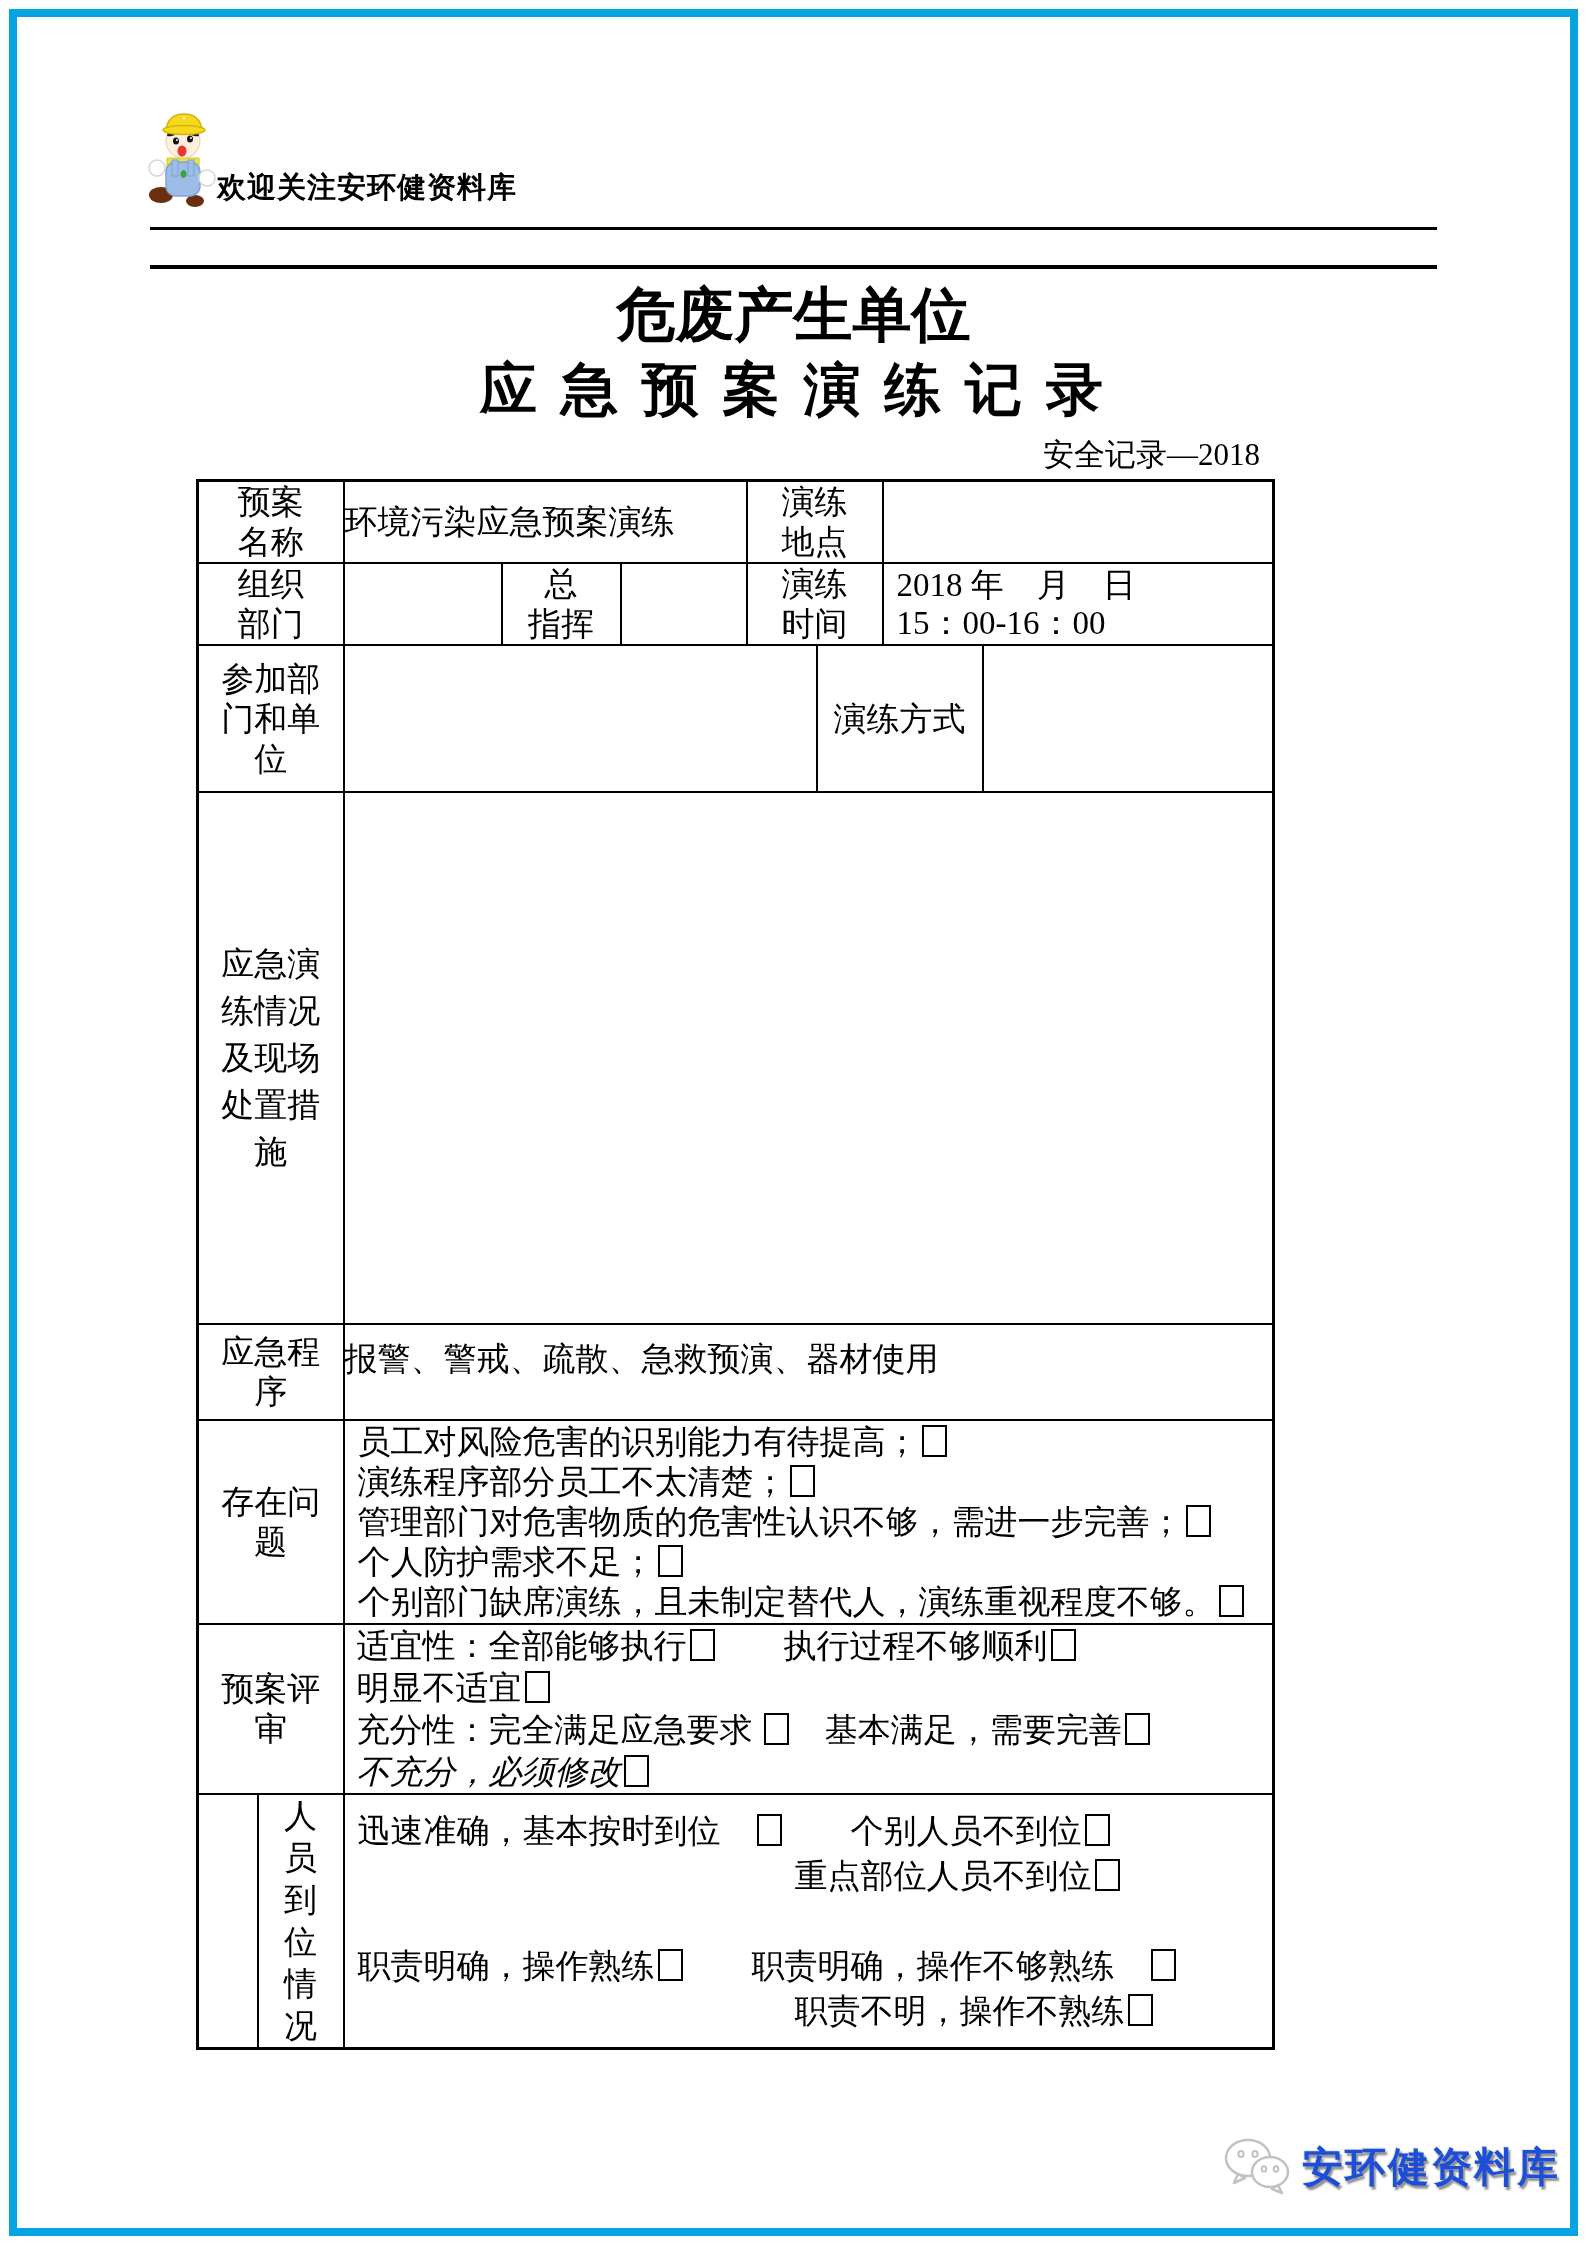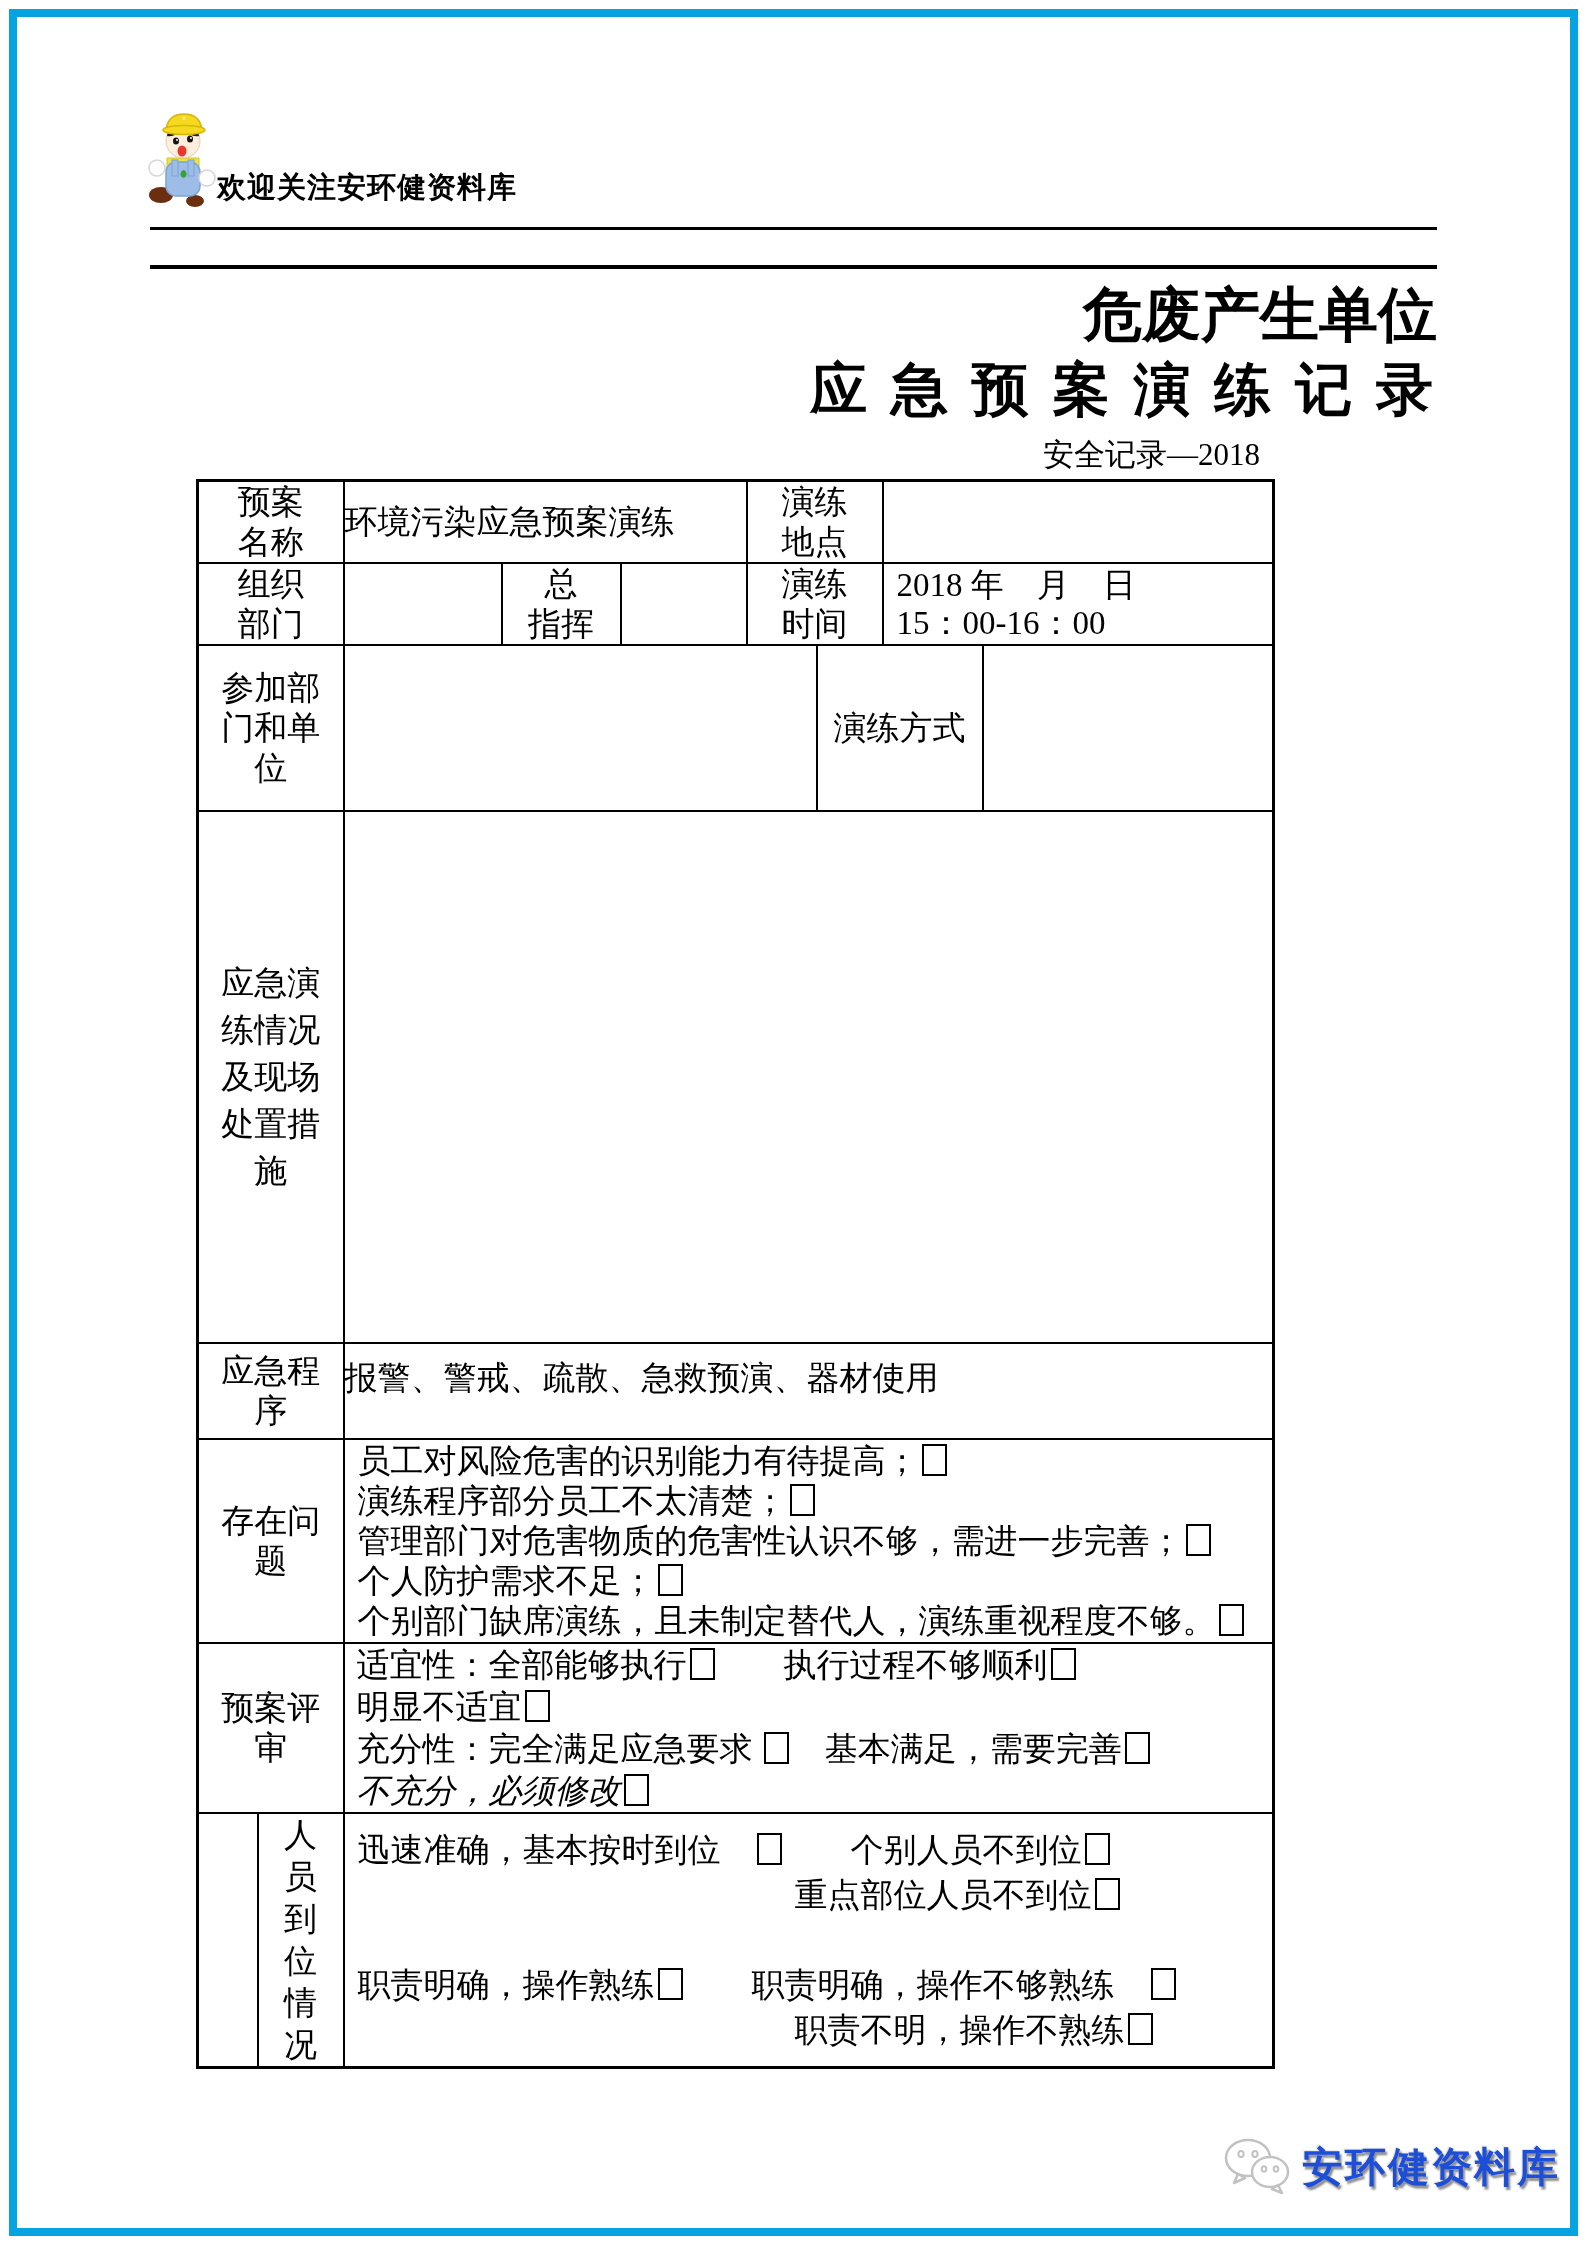--- a/index.html
+++ b/index.html
@@ -13,21 +13,21 @@
   }
   .mascot { position:absolute; left:148px; top:110px; width:68px; height:98px; }
   .welcome {
     position:absolute; left:217px; top:168px;
     font-weight:bold; font-size:29px; letter-spacing:1px;
   }
   .rule { position:absolute; left:150px; width:1287px; background:#000; }
   .rule1 { top:227px; height:3px; }
   .rule2 { top:265px; height:4px; }
   .title1, .title2 {
-    position:absolute; left:150px; width:1287px; text-align:right;
+    position:absolute; left:150px; width:1287px; text-align:center;
     font-family:"Liberation Sans","DejaVu Sans",sans-serif; font-weight:bold;
     white-space:pre;
   }
   .title1 { top:276px; font-size:59px; }
   .title2 { top:352px; font-size:57px; letter-spacing:4px; }
   .recno {
     position:absolute; left:150px; top:434px; width:1110px;
     text-align:right; font-size:31px;
   }
   table.form {
@@ -130,21 +130,21 @@
       <td class="label">总
 指挥</td>
       <td class="val"></td>
       <td colspan="2" class="label">演练
 时间</td>
       <td colspan="2">
         <div class="tline">2018 年　月　日</div>
         <div class="tline">15：00-16：00</div>
       </td>
     </tr>
-    <tr class="r3" style="height:166px">
+    <tr class="r3" style="height:147px">
       <td colspan="2" class="label">参加部
 门和单
 位</td>
       <td colspan="4" class="val"></td>
       <td colspan="2" class="label">演练方式</td>
       <td class="val"></td>
     </tr>
     <tr class="r4" style="height:532px">
       <td colspan="2" class="label">应急演
 练情况

